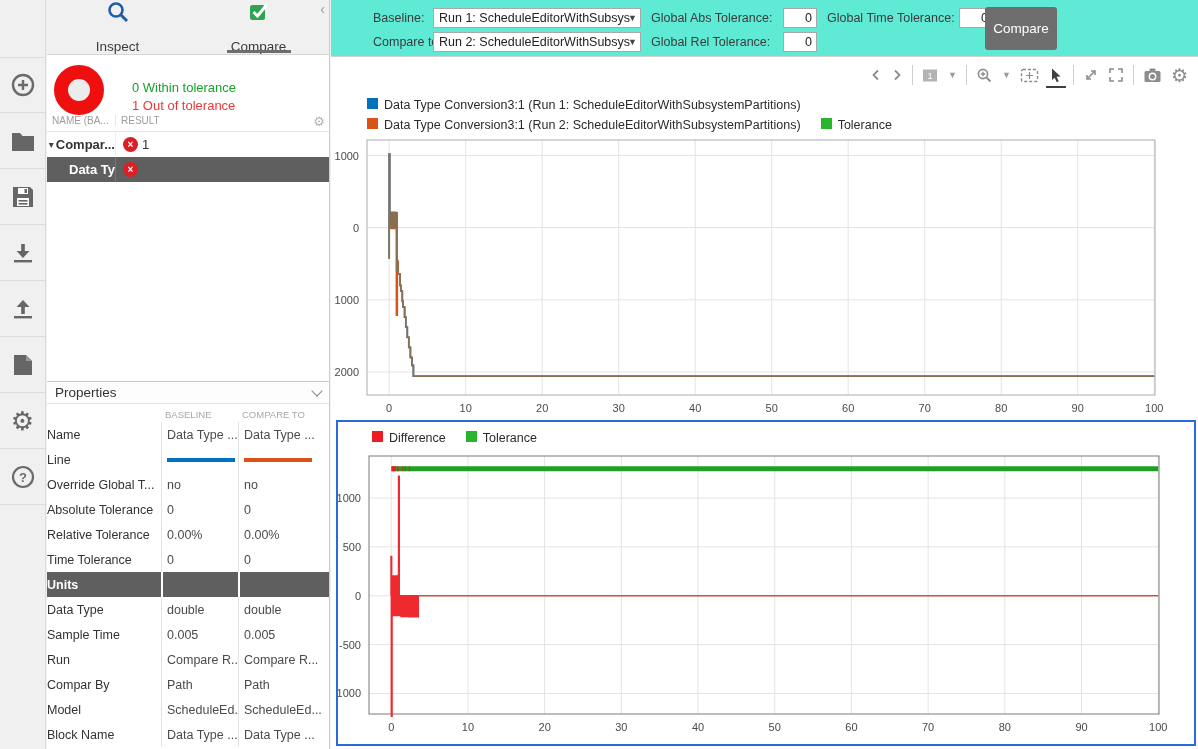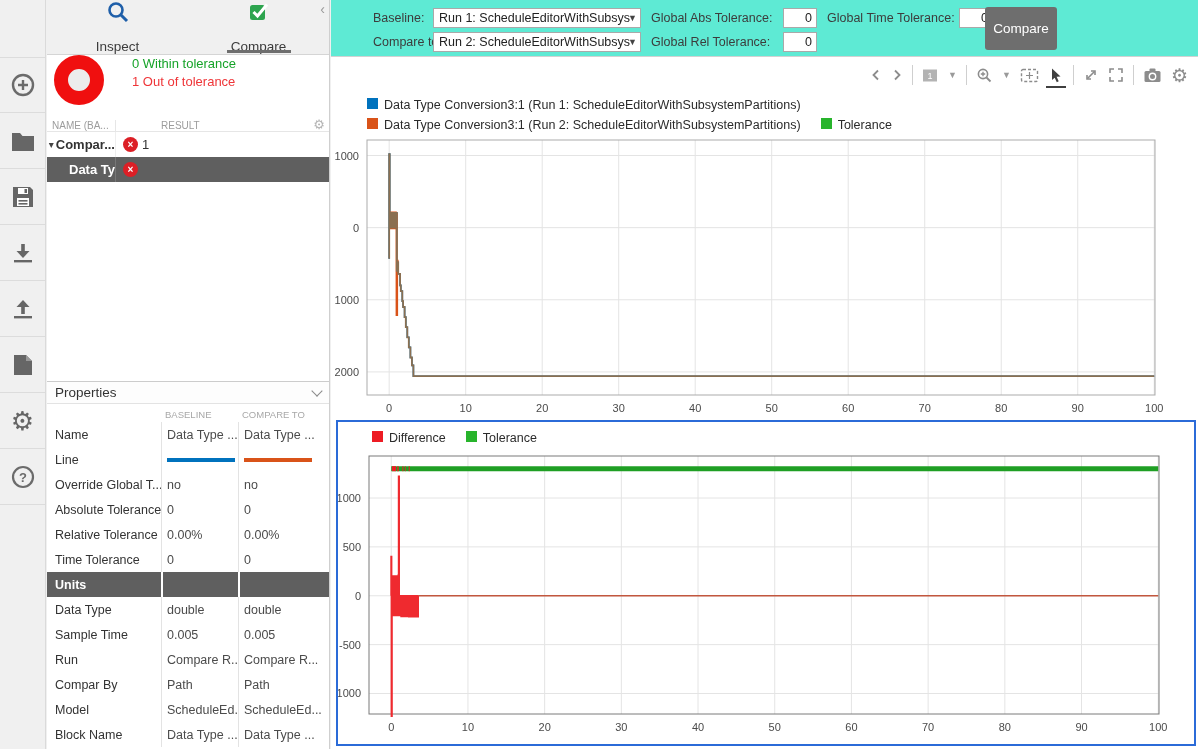--- a/index.html
+++ b/index.html
@@ -14,29 +14,29 @@
   .glyph-gear { font-size:26px; color:#666; line-height:1; }
 
   
   #leftpanel { position:absolute; left:47px; top:0; width:283px; height:749px; background:#fff; border-right:1px solid #cfcfcf; }
   #tabs { height:55px; background:#f0f0f0; border-bottom:1px solid #d5d5d5; display:flex; position:relative; }
   .tab { flex:1; display:flex; flex-direction:column; align-items:center; justify-content:center; gap:15px; cursor:pointer; position:relative; }
   .tab .tab-label { font-size:13.5px; color:#3c3c3c; }
   .tab.active .underline { position:absolute; bottom:1px; left:50%; transform:translateX(-50%); width:64px; height:3px; background:#6e6e6e; }
   #collapse-left { position:absolute; top:2px; right:4px; color:#9a9a9a; font-size:14px; cursor:pointer; line-height:1; }
 
-  #summary { height:60px; background:#fff; display:flex; align-items:flex-start; padding-left:7px;border-radius:9px; }
+  #summary { height:60px; background:#fff; display:flex; align-items:flex-end; padding-left:7px;border-radius:9px; }
   #donut { width:50px; height:50px; border-radius:50%; border:14px solid #F00F0F; background:#ececec; }
   #summary-texts { margin-left:28px; line-height:18px; font-size:13px; }
 
   #filter-wrap { padding:1px 0 0 0; }
   #filter-input { width:100%; height:19px; border:1px solid #c9c9c9; border-left:none; border-right:none; padding:0 5px; font-size:12.5px; font-family:"Liberation Sans",sans-serif; color:#333; }
   #filter-input::placeholder { color:#9a9a9a; }
 
-  #tree-header { height:17px; display:flex; align-items:flex-end; font-size:10px; color:#9c9c9c; border-bottom:1px solid #e6e6e6;gap:40px; }
+  #tree-header { height:17px; display:flex; align-items:flex-start; font-size:10px; color:#9c9c9c; border-bottom:1px solid #e6e6e6; }
   #tree-header .col-name { width:69px; padding-left:5px; border-right:1px solid #e6e6e6; overflow:hidden; white-space:nowrap; }
   #tree-header .col-result { flex:1; padding-left:5px; }
   #tree-header .hdr-gear { margin-right:4px; color:#b5b5b5; font-size:13px; cursor:pointer; }
 
   .tree-row { height:25px; display:flex; align-items:center; font-size:13px; cursor:pointer; }
   .tree-row .cell-name { width:69px; height:100%; display:flex; align-items:center; border-right:1px solid #eee; overflow:hidden; white-space:nowrap; }
   .tree-row .cell-result { flex:1; height:100%; display:flex; align-items:center; padding-left:7px; gap:4px; }
   .tree-row.selected { background:#5f5f5f; color:#fff; }
   .tree-row.selected .cell-name { border-right:1px solid #777; justify-content:flex-end; font-weight:bold; }
   .tw { display:inline-block; width:14px; text-align:center; color:#444; font-size:10px; }
@@ -45,21 +45,21 @@
 
   
   #props { position:absolute; left:0; top:381px; width:100%; bottom:0; background:#fff; border-top:1px solid #ccc; }
   #props-title { height:22px; display:flex; align-items:center; padding:0 8px; font-size:13.5px; color:#333; border-bottom:1px solid #e3e3e3; background:#fdfdfd; }
   #props-title .chev { margin-left:auto; width:8px; height:8px; border-right:1.5px solid #8a8a8a; border-bottom:1.5px solid #8a8a8a; transform:rotate(45deg); margin-top:-4px; cursor:pointer; }
   #props-colhead { height:18px; display:flex; align-items:flex-end; font-size:9.5px; color:#a8a8a8; padding-bottom:2px; }
   #props-colhead .sp { width:114px; }
   #props-colhead .c1 { width:77px; padding-left:4px; }
   #props-colhead .c2 { flex:1; padding-left:4px; }
   .prow { height:25px; display:flex; align-items:stretch; font-size:12.5px; color:#333; }
-  .prow .plabel { width:114px; padding-left:8px; display:flex; align-items:center; overflow:hidden; white-space:nowrap; }
+  .prow .plabel { width:114px; display:flex; align-items:center; overflow:hidden; white-space:nowrap; }
   .prow .pcell { width:77px; padding-left:5px; border-left:1px solid #e3e3e3; display:flex; align-items:center; overflow:hidden; white-space:nowrap; color:#4b4b4b; }
   .prow .pcell.last { flex:1; }
   .prow.section { background:#5f5f5f; color:#ffffff; }
   .prow.section .plabel { font-weight:bold; }
   .prow.section .pcell { border-left:2px solid #fff; }
   .lineswatch { width:68px; height:4px; }
 
   
   #main { position:absolute; left:331px; top:0; right:0; height:749px; }
   #topbar { position:relative; height:57px; background:#5eead4; border-bottom:1px solid #d2d2d2; }

